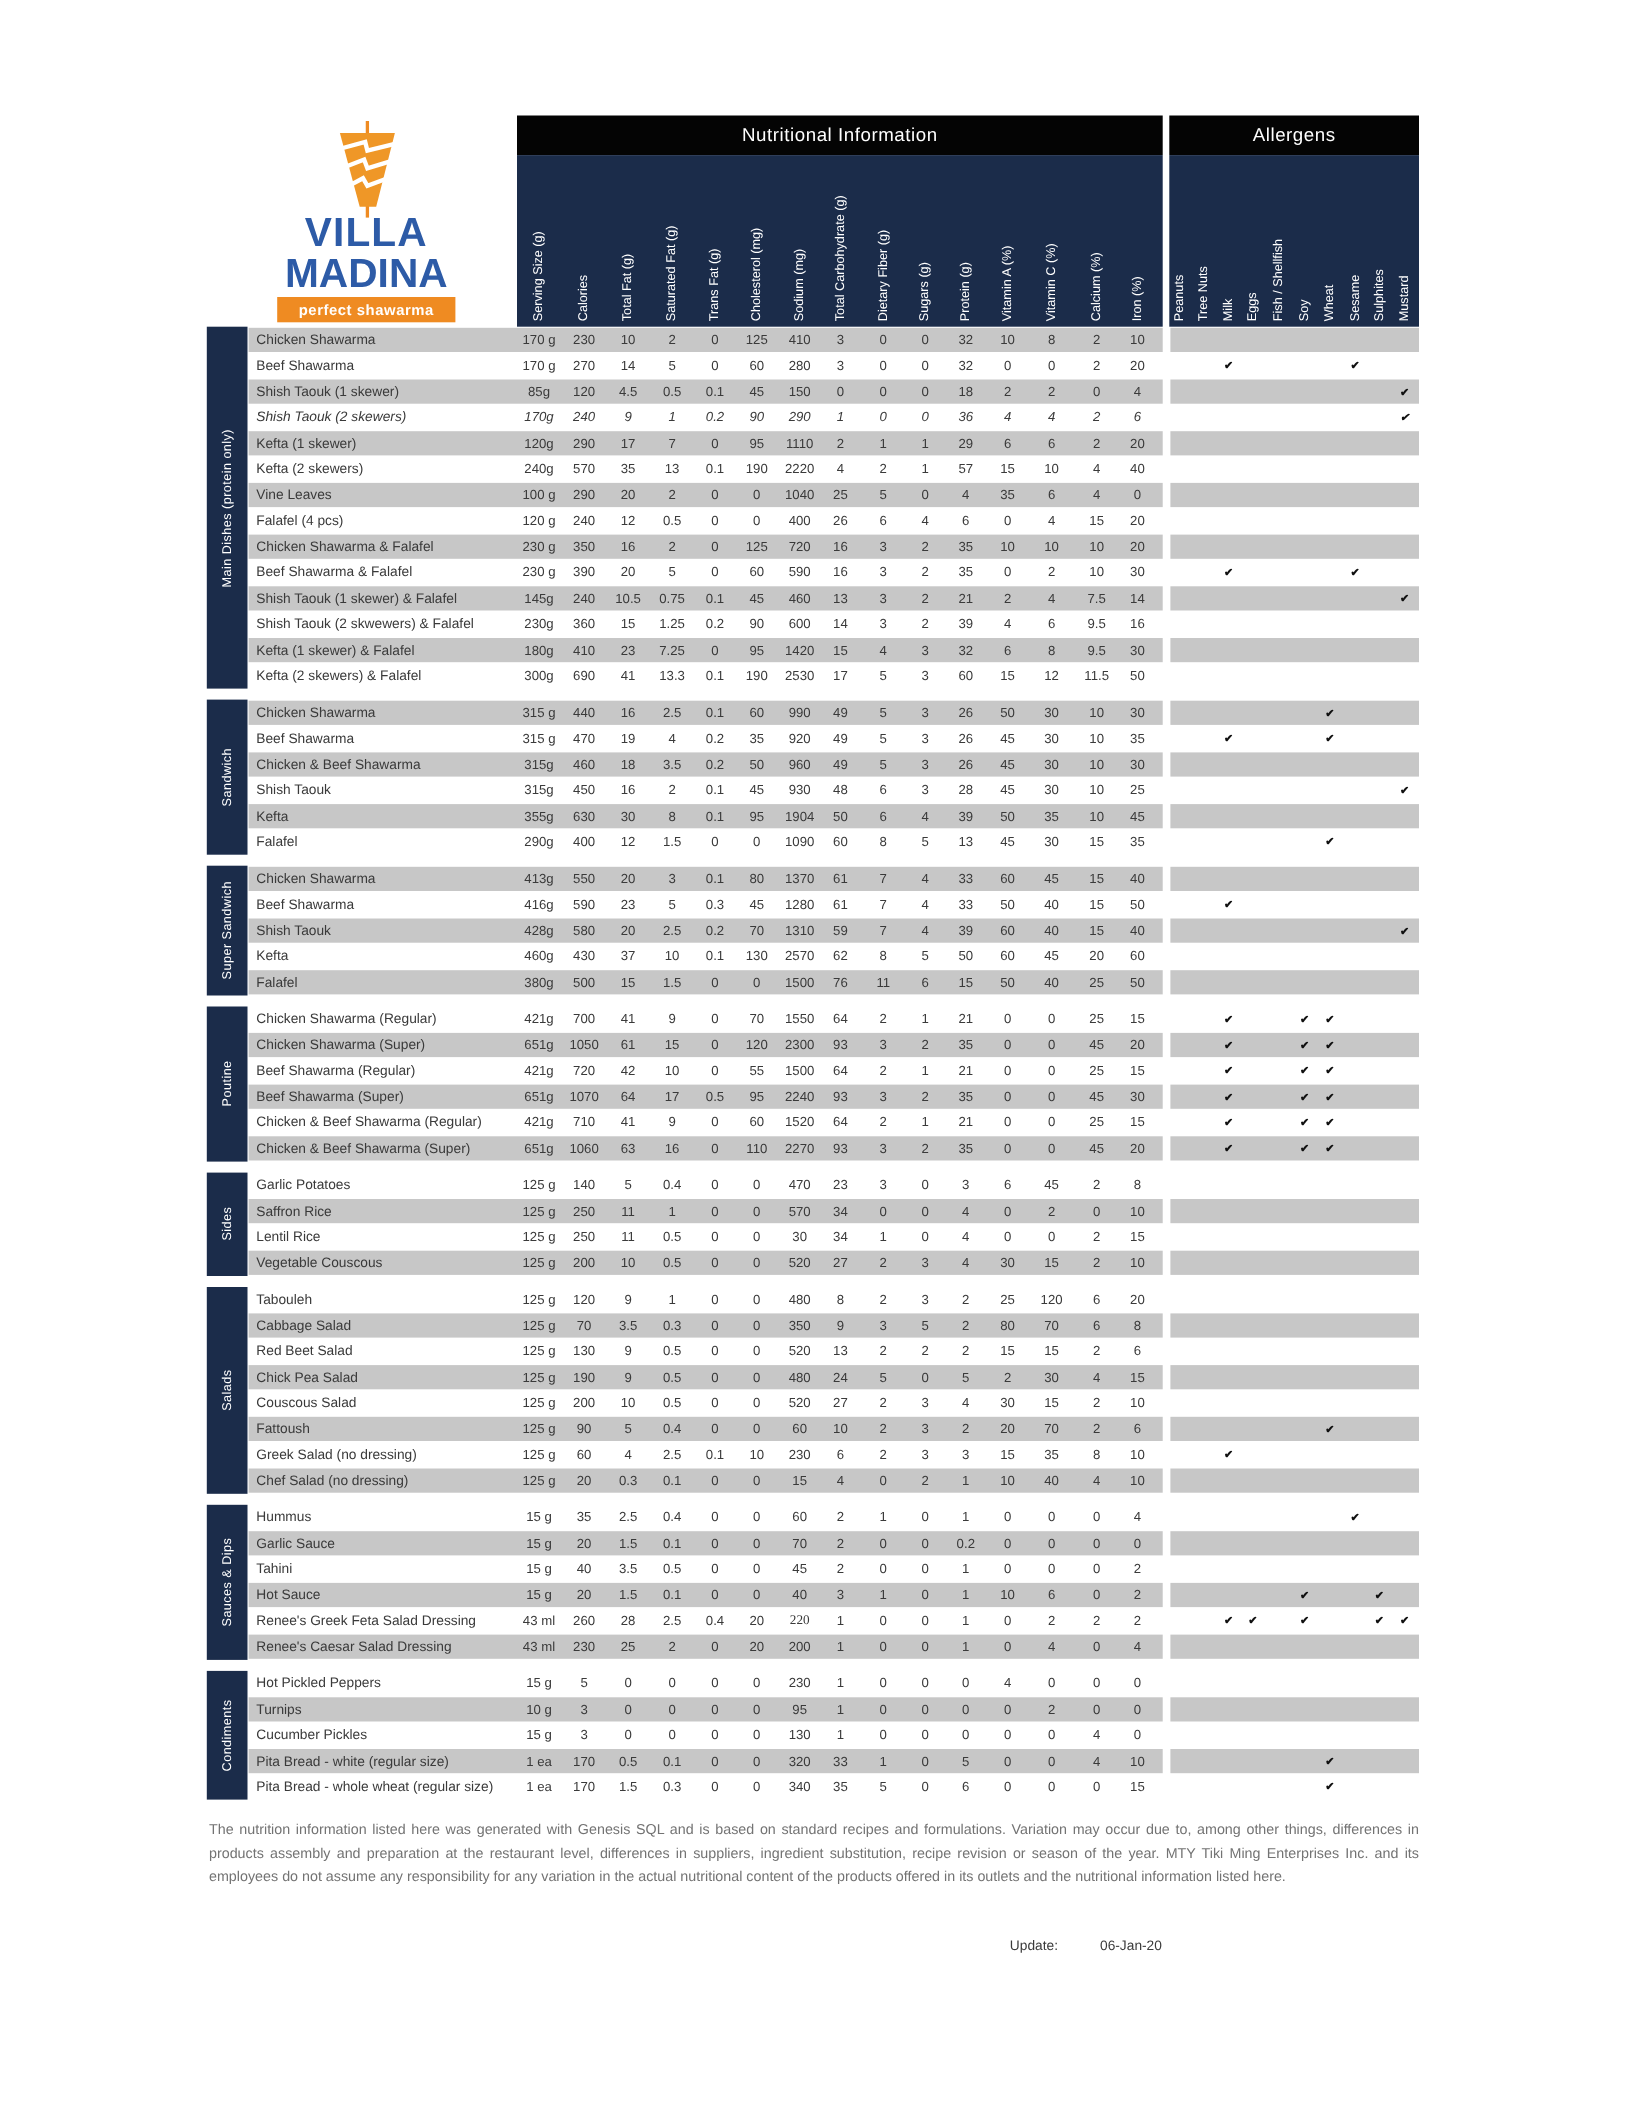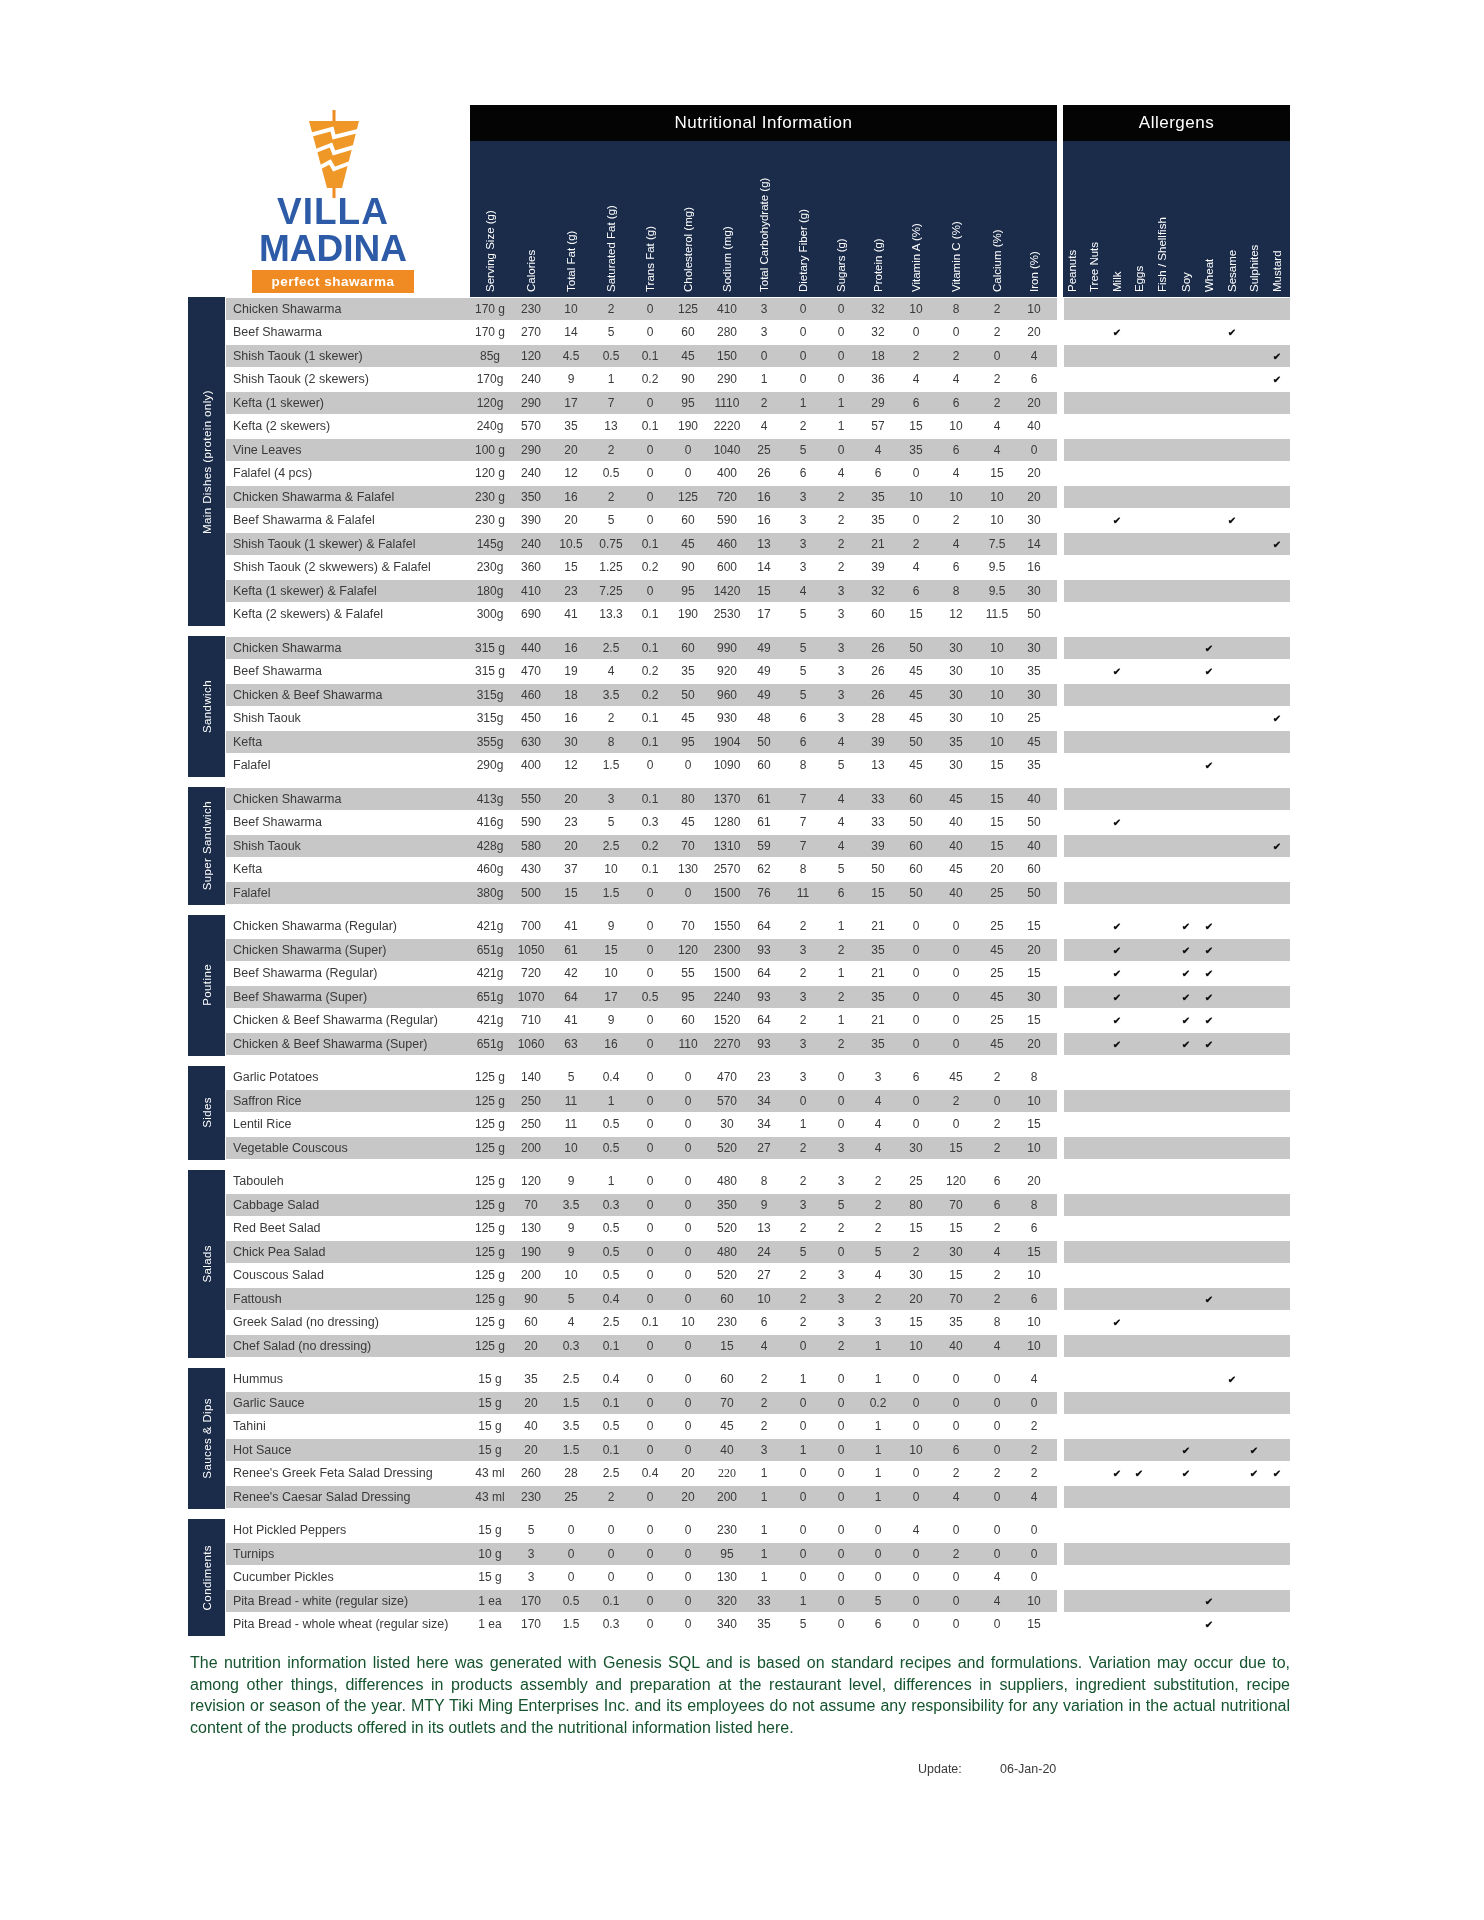--- a/index.html
+++ b/index.html
@@ -25,22 +25,22 @@
        font-size:10px;font-weight:700;color:#101010;}
   .sidebar{position:absolute;left:188px;width:37px;background:#1b2c4a;
            display:flex;align-items:center;justify-content:center;}
   .secverttext{writing-mode:vertical-rl;transform:rotate(180deg);color:#ffffff;
                font-size:11.5px;letter-spacing:.4px;white-space:nowrap;}
   .brandline{position:absolute;left:233px;width:200px;text-align:center;font-weight:700;
              color:#2d5ba7;font-size:37px;line-height:37px;letter-spacing:1px;}
   .tagband{position:absolute;left:252px;top:270px;width:162px;height:23px;background:#ef8b22;
            color:#fff;font-size:13.5px;font-weight:700;letter-spacing:.5px;
            display:flex;align-items:center;justify-content:center;}
-  .disclaimer{position:absolute;left:190px;top:1652px;width:1100px;font-size:16px;line-height:21.5px;
-              color:#14532d;text-align:justify;}
+  .disclaimer{position:absolute;left:190px;top:1652px;width:1100px;font-size:13px;line-height:21.5px;
+              color:#737373;text-align:justify;}
   .update{position:absolute;top:1762px;font-size:12.5px;color:#3a3a3a;}
 </style>
 </head>
 <body>
 
 <svg class="abs" style="left:296px;top:110px;" width="76" height="88" viewBox="0 0 76 88">
   <rect x="36.5" y="0" width="3" height="11" fill="#ef8b22"></rect>
   <rect x="36.5" y="77" width="3" height="11" fill="#ef8b22"></rect>
   <polygon points="13,11 63,11 46,78 31,78" fill="#ef9727"></polygon>
   <path d="M14,25 L36,19 L38,27 L62,21" stroke="#ffffff" stroke-width="4" fill="none"></path>
@@ -141,21 +141,21 @@
       <span class="cell" style="left: 739px;">0</span>
       <span class="cell" style="left: 778px;">0</span>
       <span class="cell" style="left: 816px;">0</span>
       <span class="cell" style="left: 853px;">18</span>
       <span class="cell" style="left: 891px;">2</span>
       <span class="cell" style="left: 931px;">2</span>
       <span class="cell" style="left: 972px;">0</span>
       <span class="cell" style="left: 1009px;">4</span>
       <span class="chk" style="left: 1269px;">✔</span>
     </div>
-    <div class="row" style="top: 367.5px;">
+    <div class="row" style="top: 367.5px; font-style: italic;">
       <div class="stripe main"></div>
       <div class="stripe alg"></div>
       <span class="rowlabel">Shish Taouk (2 skewers)</span>
       <span class="cell" style="left: 465px;">170g</span>
       <span class="cell" style="left: 506px;">240</span>
       <span class="cell" style="left: 546px;">9</span>
       <span class="cell" style="left: 586px;">1</span>
       <span class="cell" style="left: 625px;">0.2</span>
       <span class="cell" style="left: 663px;">90</span>
       <span class="cell" style="left: 702px;">290</span>

